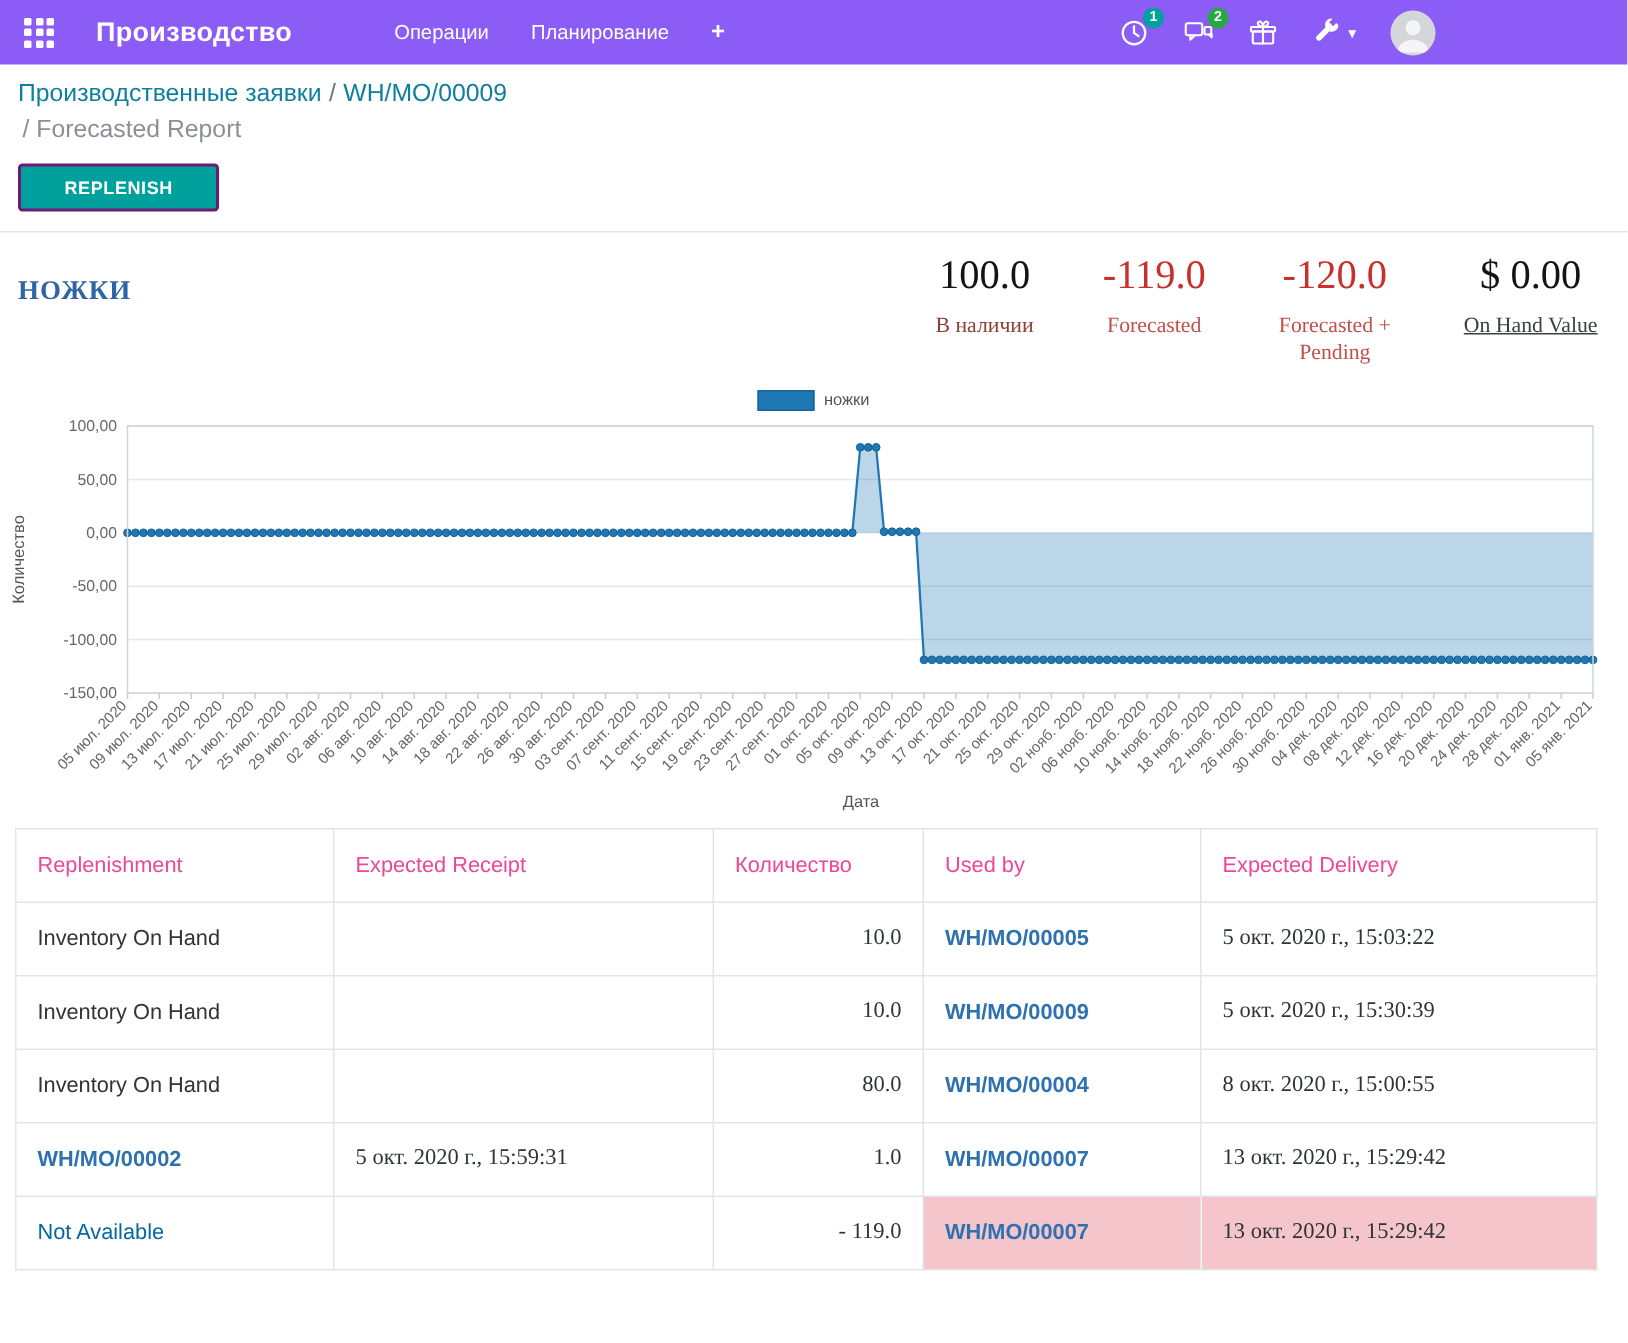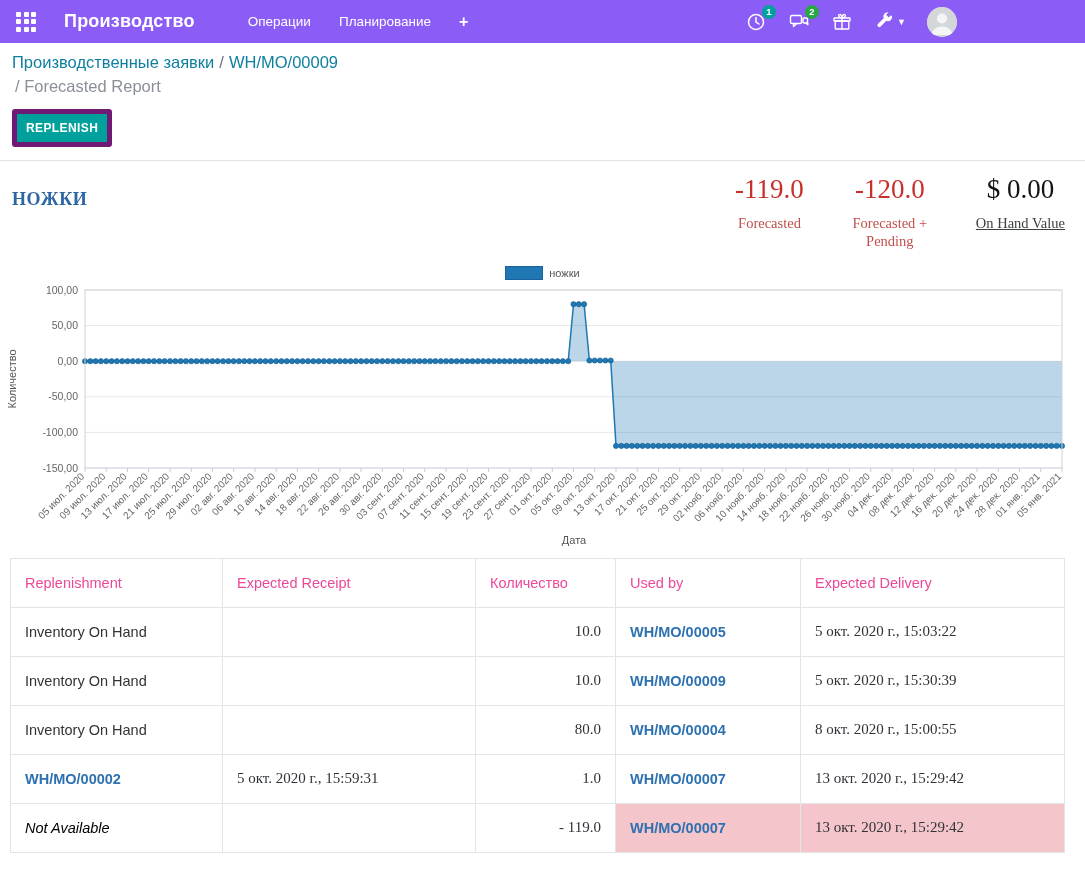--- a/index.html
+++ b/index.html
@@ -11,21 +11,21 @@
   .serif { font-family:"Liberation Serif", serif; }
 
   
   .navbar {
     height:43px; background:#875a7b; color:#fff;
     display:flex; align-items:center; padding:0 12px; position:relative;
   }
   .apps-icon { display:grid; grid-template-columns:repeat(3,5px); grid-gap:2.5px; cursor:pointer; margin-left:4px; }
   .apps-icon i { width:5px; height:5px; background:#fff; border-radius:1px; display:block; }
   .app-title { font-size:18px; font-weight:bold; margin-left:28px; letter-spacing:.2px; }
-  .nav-menu { display:flex; align-items:center; gap:28px; margin-left:53px; font-size:13.5px; }
+  .nav-menu { display:flex; align-items:center; gap:28px; margin-left:68px; font-size:13.5px; }
   .nav-item { cursor:pointer; }
   .nav-plus { font-size:16px; font-weight:bold; cursor:pointer; line-height:1; }
   .systray { position:absolute; right:128px; top:0; height:43px; display:flex; align-items:center; gap:21px; }
   .tray-icon { position:relative; width:22px; height:22px; cursor:pointer; }
   .tray-icon svg { display:block; }
   .badge {
     position:absolute; top:-6px; right:-9px; color:#fff; font-size:9.5px; font-weight:bold;
     padding:1.5px 4.5px; border-radius:9px; line-height:1.2;
   }
   .badge.teal { background:#00a09d; }
@@ -33,23 +33,23 @@
   .caret { color:#fff; font-size:9px; margin-left:3px; }
   .tools-wrap { display:flex; align-items:center; cursor:pointer; }
   .avatar { width:30px; height:30px; border-radius:50%; overflow:hidden; cursor:pointer; background:#d4d7da; }
 
   
   .breadcrumb-area { padding:10px 16px 0 12px; font-size:16.5px; }
   .bc-link { color:#0f7f9f; text-decoration:none; cursor:pointer; }
   .bc-sep { color:#6b7280; margin:0 5px; }
   .bc-line2 { color:#8a8f98; margin-top:5px; padding-left:3px; }
   .replenish-btn {
-    margin:13px 0 13px 12px; background:#00a09d; border:5px solid #701a75; color:#fff;
+    margin:13px 0 13px 12px; background:#00a09d; border:2px solid #701a75; color:#fff;
     font-family:inherit; font-size:12px; font-weight:bold; letter-spacing:.4px;
-    padding:7px 9px; border-radius:3px; cursor:pointer;
+    padding:7px 29px; border-radius:3px; cursor:pointer;
   }
   .hr { border-bottom:1px solid #e2e5e8; }
 
   
   .product-row { display:flex; justify-content:space-between; align-items:flex-start; padding:14px 20px 0 12px; }
   .product-name {
     font-family:"Liberation Serif", serif; color:#2e66a3; font-size:18px; font-weight:bold;
     letter-spacing:.6px; margin-top:14px; cursor:default;
   }
   .stats { display:flex; gap:46px; text-align:center; font-family:"Liberation Serif", serif; }
@@ -71,21 +71,21 @@
   #chart-svg text.axis-label { font-family:"Liberation Sans", sans-serif; font-size:11px; fill:#555; }
 
   
   .table-wrap { margin:6px 20px 0 10px; }
   table.forecast { width:100%; border-collapse:collapse; font-size:14.5px; color:#333; table-layout:fixed; }
   table.forecast th, table.forecast td { border:1px solid #e2e5e8; padding:0 14px; height:49px; overflow:hidden; white-space:nowrap; }
   table.forecast th { text-align:left; font-weight:normal; color:#ec4899; font-size:14.5px; background:#fff; }
   .qty { text-align:right; }
   td.serif { font-size:15px; color:#2f3337; }
   a.mo-link { color:#2e71b0; font-weight:bold; text-decoration:none; cursor:pointer; }
-  td.muted { color:#000000;font-style:italic; }
+  td.muted { color:#0369a1; }
   td.danger { background:#f4c5ca; }
   tr.footer-row td.footer-cell { background:#d5d8db; color:#222; }
   tr.footer-row td.blank-cell { border:none; border-top:1px solid #e2e5e8; background:#fff; }
 </style>
 </head>
 <body>
 
 
 
 
@@ -161,20 +161,24 @@
   </div>
 </div>
 
 <button class="replenish-btn" style="background: rgb(0, 160, 157);">REPLENISH</button>
 <div class="hr"></div>
 
 
 <div class="product-row">
   <div class="product-name">НОЖКИ</div>
   <div class="stats">
+    <div class="stat">
+      <div class="stat-value">100.0</div>
+      <div class="stat-label tone-onhand">В наличии</div>
+    </div>
     <div class="stat">
       <div class="stat-value red">-119.0</div>
       <div class="stat-label tone-neg">Forecasted</div>
     </div>
     <div class="stat">
       <div class="stat-value red">-120.0</div>
       <div class="stat-label tone-neg narrow">Forecasted + Pending</div>
     </div>
     <div class="stat">
       <div class="stat-value">$ 0.00</div>

